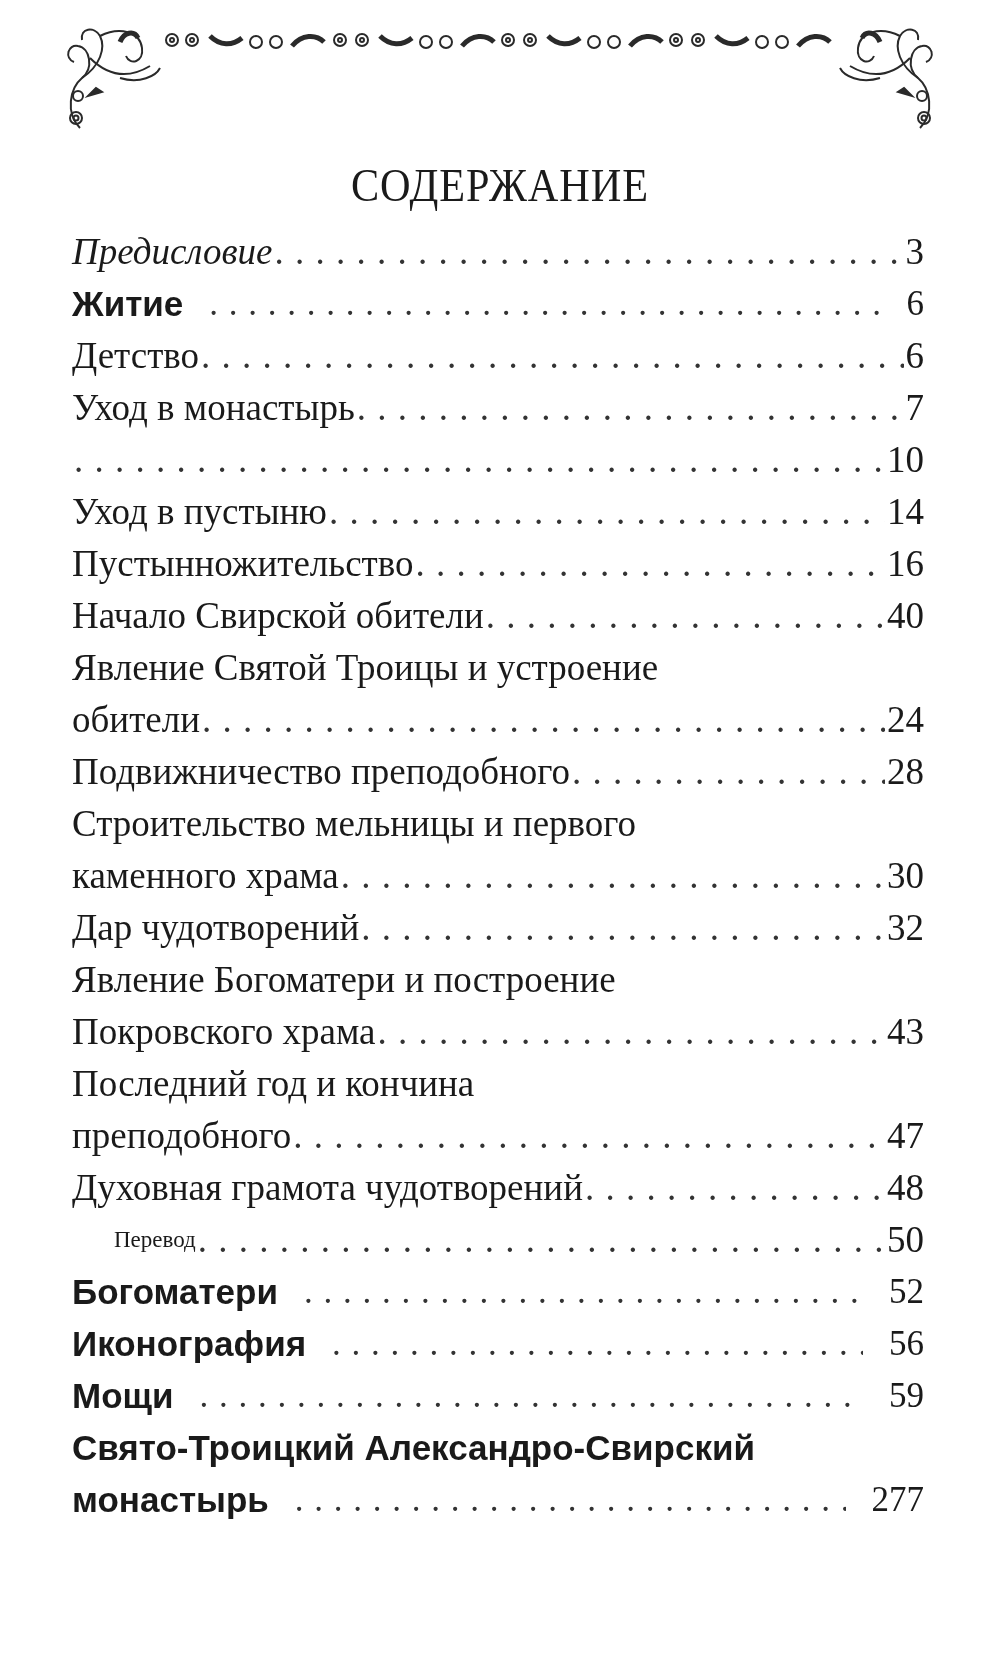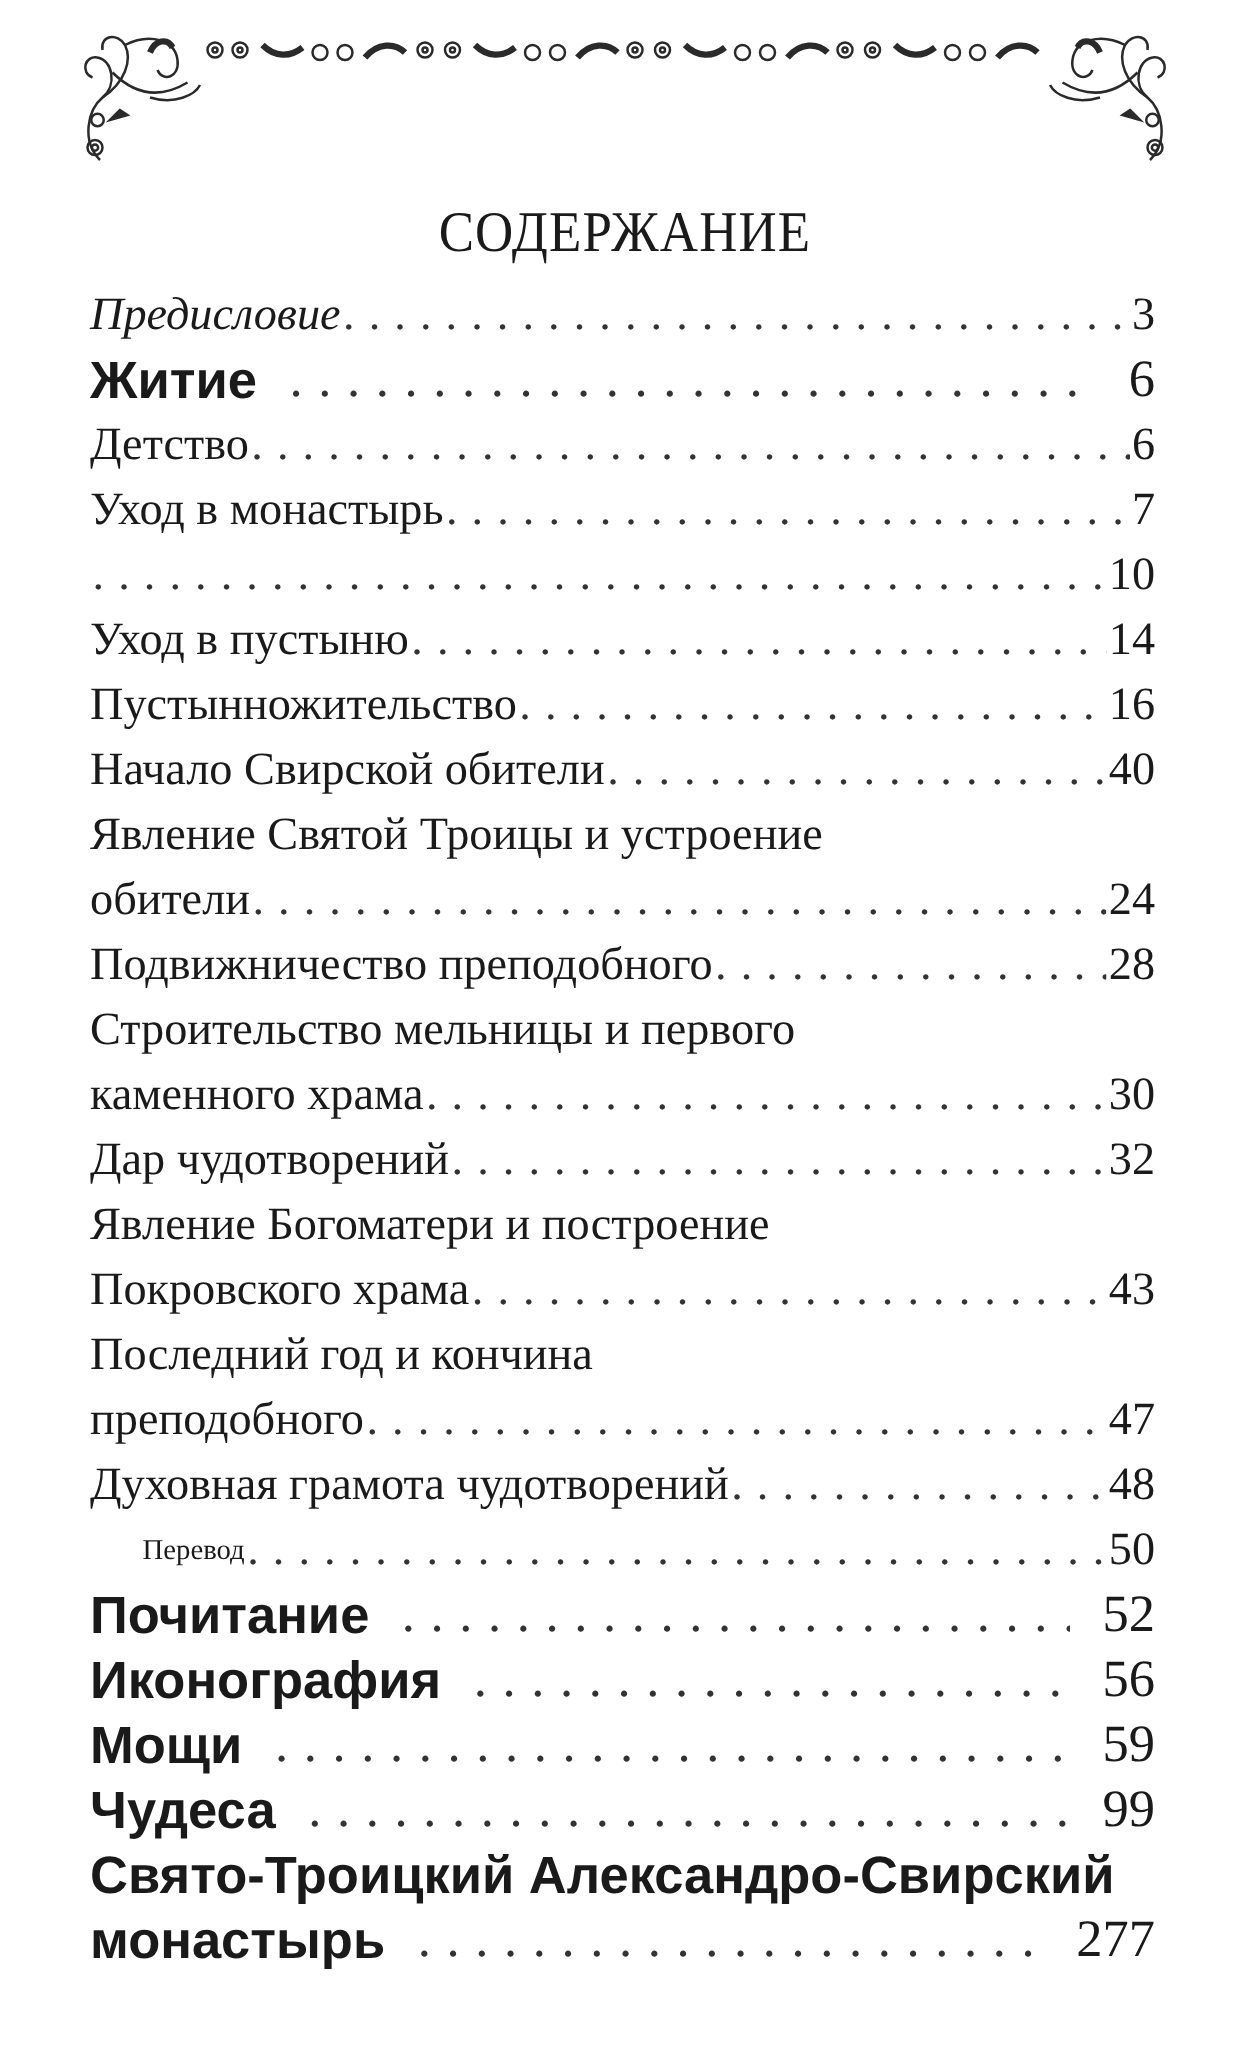--- a/index.html
+++ b/index.html
@@ -11,21 +11,21 @@
            transform: scaleX(0.92); }
   .toc { position: absolute; left: 72px; top: 226px; width: 852px; }
   .line { height: 52px; line-height: 52px; font-size: 37px; display: flex; align-items: flex-end;
           white-space: nowrap; }
   .line .label { flex: 0 0 auto; transform-origin: left center; }
   .line .dots { flex: 1 1 auto; overflow: hidden; letter-spacing: 6px; color: #333; margin: 0 2px; }
   .line .dots::before { content: ". . . . . . . . . . . . . . . . . . . . . . . . . . . . . . . . . . . . . . . . . . . . . . . . . . . . . . . . . . . . . . . . . . . . . . . . . . . ."; letter-spacing: 0; word-spacing: 2px; }
   .line .page { flex: 0 0 auto; text-align: right; }
   .italic .label { font-style: italic; }
   .bold .label { font-weight: bold; font-family: "Liberation Sans Narrow", "Liberation Sans", sans-serif; }
-  .bold { font-size: 42px; gap: 24px; }
+  .bold { font-size: 35px; gap: 24px; }
   .indent .label { padding-left: 42px; font-size: 23px; }
 </style>
 </head>
 <body>
 
 <svg class="ornament" viewBox="0 0 880 120" xmlns="http://www.w3.org/2000/svg" fill="none" stroke="#2a2a2a" stroke-width="2">
 
   <path d="M20 110 C5 95 10 70 22 60 C34 50 30 30 18 28 C8 26 4 40 14 44"></path>
   <path d="M22 60 C40 48 46 30 40 18 C34 8 20 10 22 22"></path>
   <circle cx="16" cy="100" r="6"></circle>
@@ -174,38 +174,33 @@
       <span class="label">Духовная грамота чудотворений</span>
       <span class="dots"></span>
       <span class="page">48</span>
     </div>
     <div class="line indent">
       <span class="label">Перевод</span>
       <span class="dots"></span>
       <span class="page">50</span>
     </div>
     <div class="line bold">
-      <span class="label">Почитание</span>
+      <span class="label">Богоматери</span>
       <span class="dots"></span>
       <span class="page">52</span>
     </div>
     <div class="line bold">
       <span class="label">Иконография</span>
       <span class="dots"></span>
       <span class="page">56</span>
     </div>
     <div class="line bold">
       <span class="label">Мощи</span>
       <span class="dots"></span>
       <span class="page">59</span>
-    </div>
-    <div class="line bold">
-      <span class="label">Чудеса</span>
-      <span class="dots"></span>
-      <span class="page">99</span>
     </div>
     <div class="line bold nopage">
       <span class="label">Свято-Троицкий Александро-Свирский</span>
     </div>
     <div class="line bold">
       <span class="label">монастырь</span>
       <span class="dots"></span>
       <span class="page">277</span>
     </div>
   </div>

